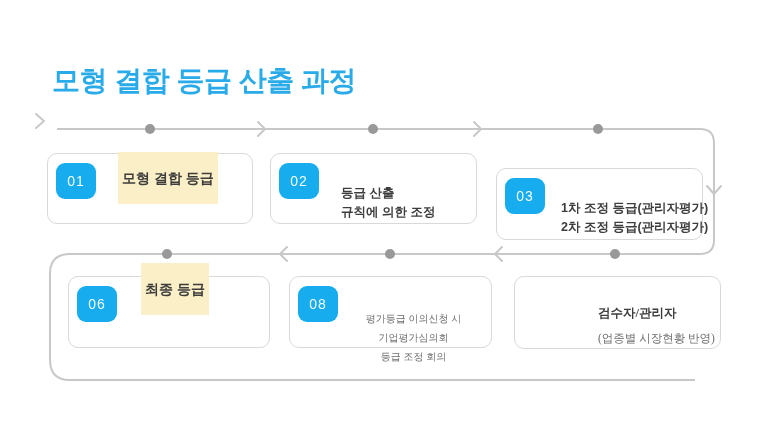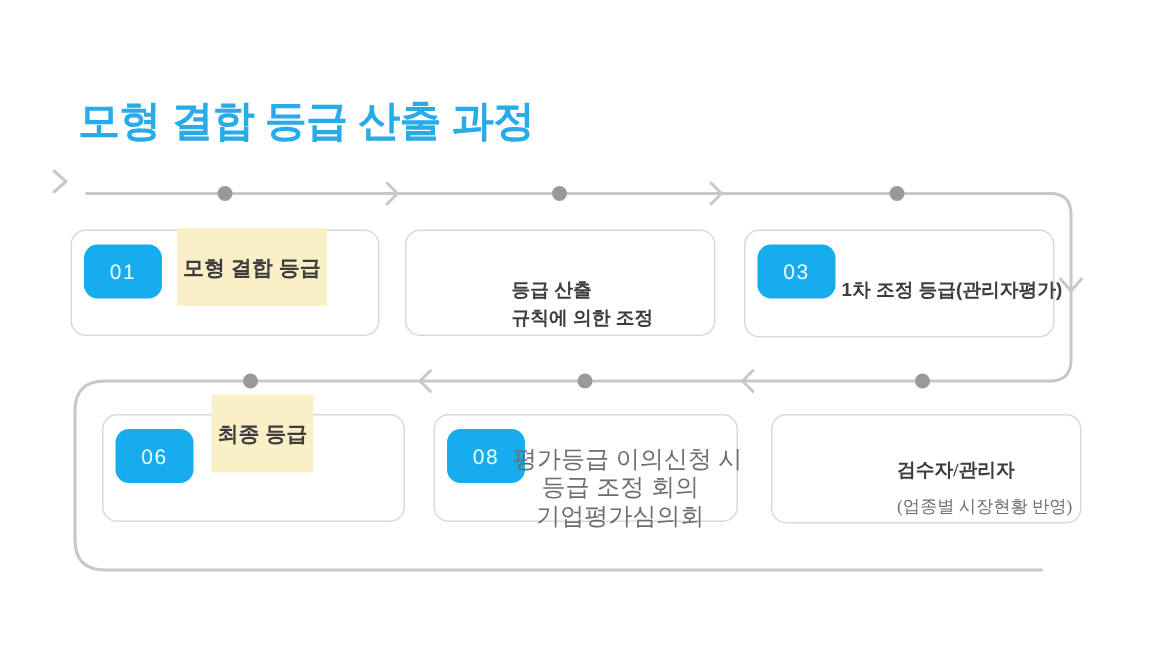--- a/index.html
+++ b/index.html
@@ -20,21 +20,21 @@
   .flow-path{fill:none;stroke:var(--line-gray,#C8C8C8);stroke-width:2;}
   .chev{fill:none;stroke:var(--line-gray,#C8C8C8);stroke-width:2;stroke-linecap:round;stroke-linejoin:round;}
   .dot{fill:var(--dot-gray,#999999);}
 
   .box{
     position:absolute;background:#ffffff;
     border:1.5px solid var(--box-border,#D9D9D9);
     border-radius:10px;box-sizing:border-box;
   }
   .badge{
-    position:absolute;left:8px;top:9px;width:52px;height:36px;
+    position:absolute;left:8px;top:9px;width:40px;height:36px;
     background:var(--accent-blue,#16ACEE);border-radius:9px;
     color:rgba(255,255,255,0.95);font-size:14px;letter-spacing:1px;
     display:flex;align-items:center;justify-content:center;
   }
   .label{
     position:absolute;font-size:14px;font-weight:bold;
     color:var(--text-dark,#3D3D3D);white-space:nowrap;
   }
   .hl{
     background:var(--highlight-yellow,#FBEFC7);
@@ -46,26 +46,26 @@
   }
   .note{
     display:block;margin-top:6px;font-size:11.5px;font-weight:normal;
     color:var(--text-muted,#6E6E6E);
   }
 
   #box1{left:47px;top:153px;width:206px;height:71px;}
   #box1 .label{left:70px;top:16px;}
   #box2{left:270px;top:153px;width:207px;height:71px;}
   #box2 .lines{left:70px;top:13px;}
-  #box3{left:496px;top:153px;width:207px;height:72px;text-decoration:underline;}
+  #box3{left:496px;top:168px;width:207px;height:72px;text-decoration:underline;}
   #box3 .lines{left:64px;top:13px;}
   #box4{left:514px;top:276px;width:207px;height:73px;}
   #box4 .lines{left:83px;top:10px;font-family:Liberation Serif, serif;}
   #box5{left:289px;top:276px;width:203px;height:72px;}
-  #box5 .lines{left:52px;right:6px;top:3px;text-align:center;font-size:16px;font-weight:normal;color:var(--text-muted,#6E6E6E);}
+  #box5 .lines{left:52px;right:6px;top:15px;text-align:center;font-size:10px;font-weight:normal;color:var(--text-muted,#6E6E6E);}
   #box6{left:68px;top:276px;width:202px;height:72px;}
   #box6 .label{left:72px;top:4px;}
 </style>
 </head>
 <body>
 
 <div id="slide">
 
   <div class="title">모형 결합 등급 산출 과정</div>
 
@@ -92,46 +92,48 @@
   </svg>
 
   <div class="box" id="box1">
     <div class="badge">01</div>
     <div class="label">
       <span class="hl">모형 결합 등급</span>
     </div>
   </div>
 
   <div class="box" id="box2">
+    <div class="badge">02</div>
     <div class="lines">
       <div>등급 산출</div>
       <div>규칙에 의한 조정</div>
     </div>
   </div>
 
   <div class="box" id="box3">
     <div class="badge">03</div>
     <div class="lines">
       <div>1차 조정 등급(관리자평가)</div>
+      <div>2차 조정 등급(관리자평가)</div>
     </div>
   </div>
 
   <div class="box" id="box6">
     <div class="badge">06</div>
     <div class="label">
       <span class="hl">최종 등급</span>
     </div>
   </div>
 
   <div class="box" id="box5">
     <div class="badge">08</div>
     <div class="lines">
       <div>평가등급 이의신청 시</div>
+      <div>기업평가심의회</div>
       <div>등급 조정 회의</div>
-      <div>기업평가심의회</div>
     </div>
   </div>
 
   <div class="box" id="box4">
     <div class="lines">
       <div>검수자/관리자</div>
       <span class="note">(업종별 시장현황 반영)</span>
     </div>
   </div>
 

